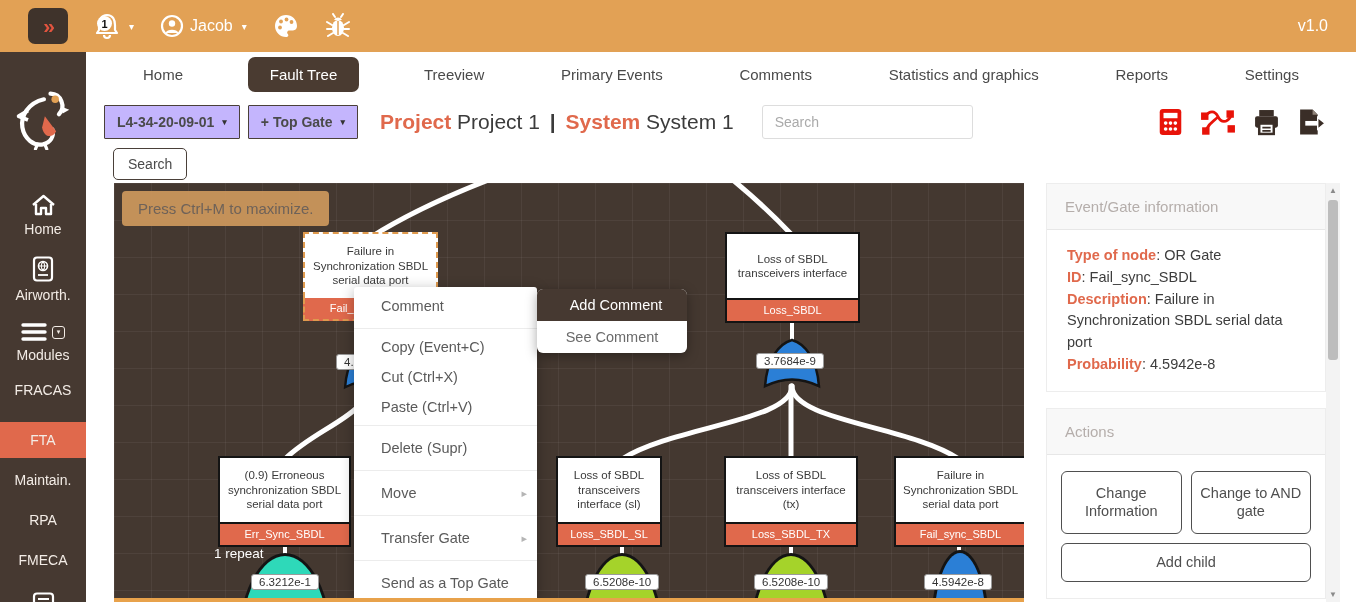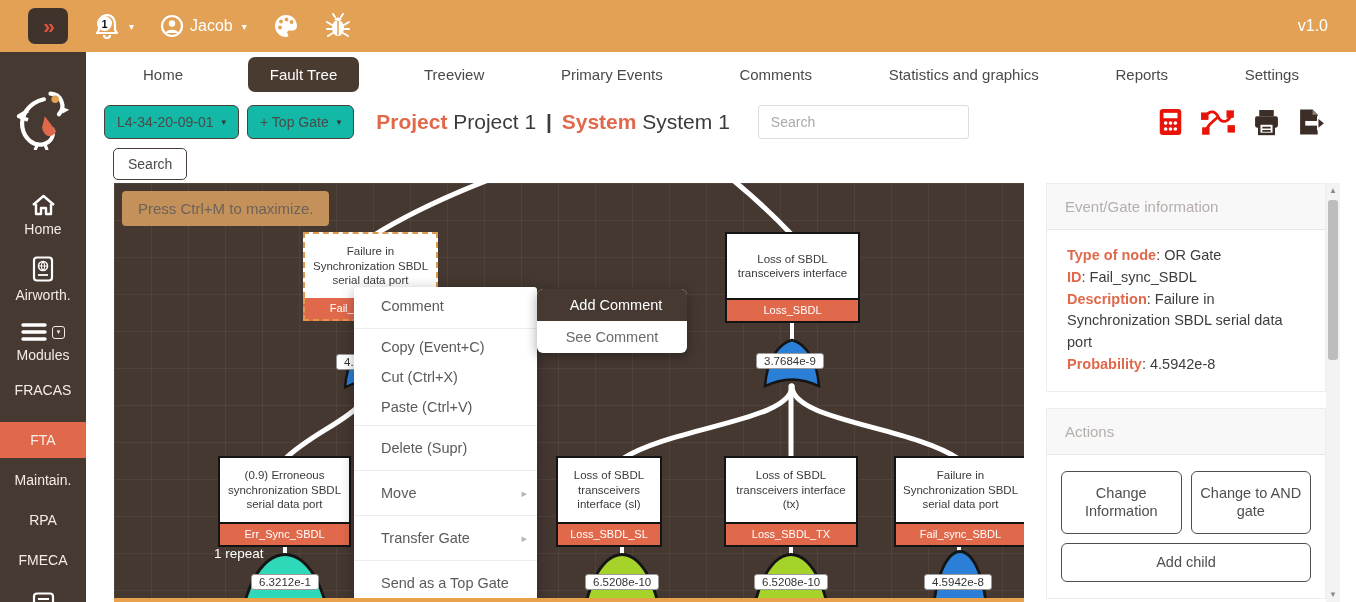--- a/index.html
+++ b/index.html
@@ -36,22 +36,22 @@
 
   
   .main { position:absolute; left:86px; top:52px; width:1270px; height:550px; background:#fff; }
 
   .tabs { display:flex; justify-content:space-between; align-items:center;
     margin:5px 45px 0 45px; }
   .tab { font-size:15px; color:#4a4a4a; padding:9px 12px; cursor:pointer; }
   .tab.active { background:#4a3b31; color:#fff; border-radius:7px; padding:9px 22px; }
 
   .toolbar { display:flex; align-items:center; margin:13px 30px 0 18px; }
-  .sel-btn { border:1.5px solid #4a4039; border-radius:6px; background:#14b8a6; color:#4a4a4a;
-    font-size:14px; padding:8px 12px; display:flex; align-items:center; gap:8px; cursor:pointer; }
+  .sel-btn { border:1.5px solid #4a4039; border-radius:1px; background:#c4b5fd; color:#4a4a4a;
+    font-size:14px; padding:8px 12px; display:flex; align-items:center; gap:8px; cursor:pointer;font-weight:bold; }
   .sel-btn + .sel-btn { margin-left:8px; }
   .sel-caret { font-size:9px; color:#333; }
   .bc-title { margin-left:22px; font-size:21px; color:#3b3b3b; white-space:nowrap; }
   .bc-title .hl { color:#e0694c; font-weight:800; }
   .bc-title .pipe { font-weight:700; margin:0 4px; }
   .search-input { margin-left:28px; width:211px; height:34px; border:1px solid #ddd;
     border-radius:3px; font-size:14px; padding:0 12px; color:#444; outline:none; }
   .search-input::placeholder { color:#aaa; }
   .tb-icons { margin-left:auto; display:flex; align-items:center; gap:17px; }
   .tb-icons svg { display:block; cursor:pointer; }

